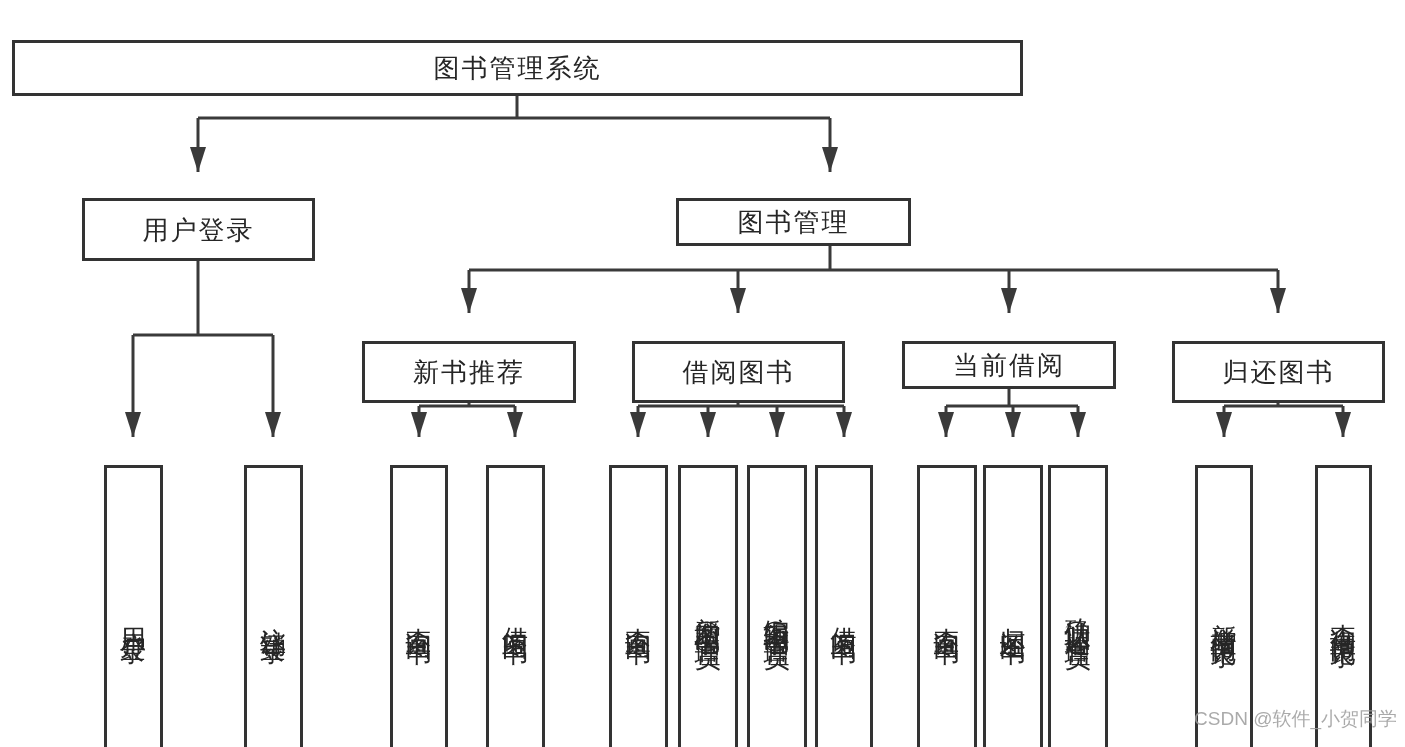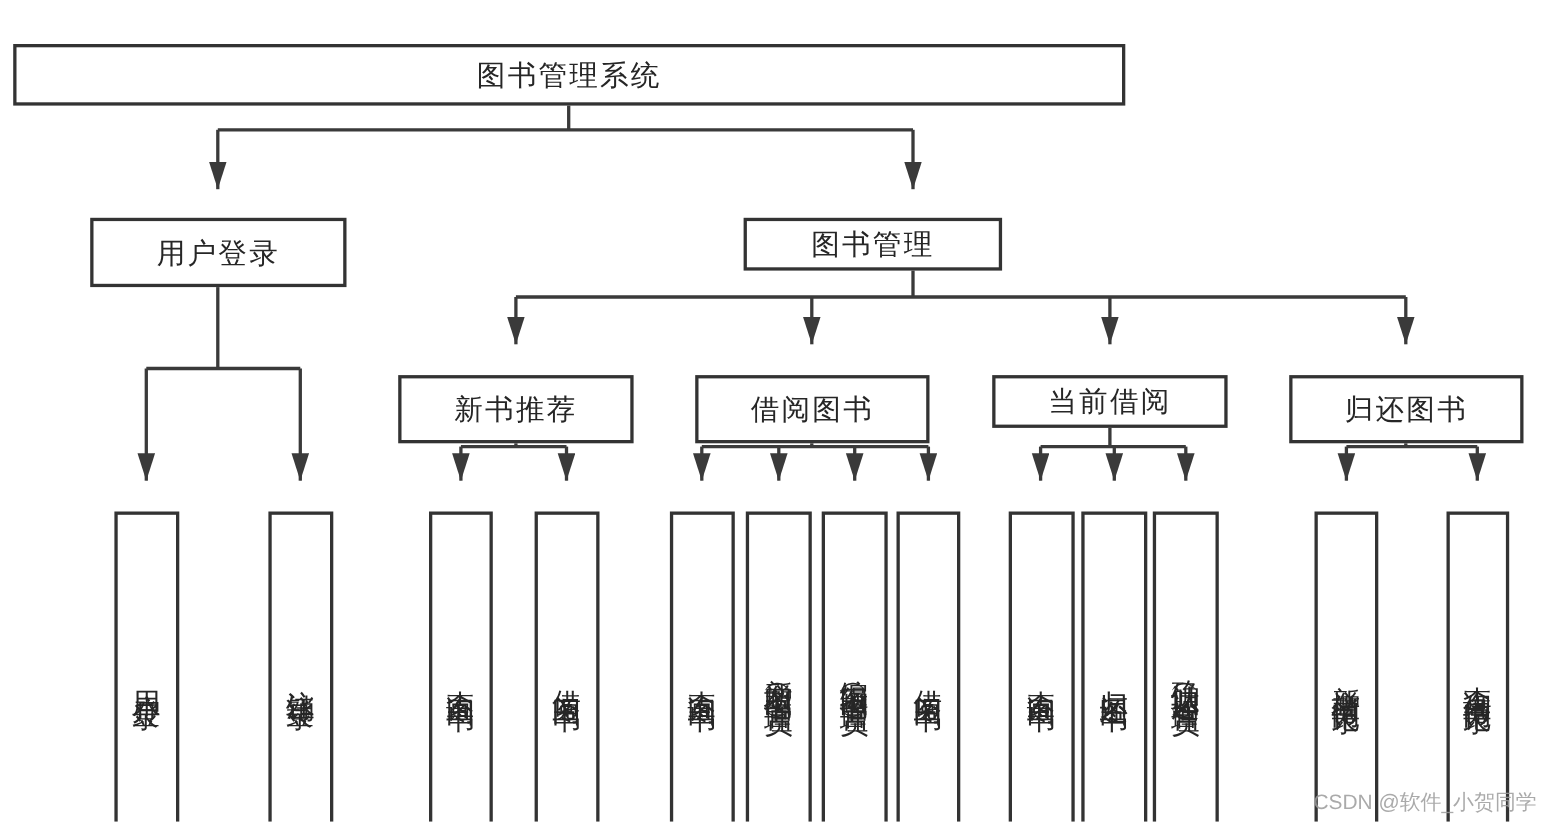--- a/index.html
+++ b/index.html
@@ -39,21 +39,21 @@
   .v-label{
     writing-mode:vertical-rl;
     text-orientation:mixed;
     font-size:26px;
     letter-spacing:4px;
     line-height:1;
     white-space:nowrap;
   }
   #watermark{
     position:absolute;
-    right:8px;bottom:5px;
+    right:8px;bottom:15px;
     font-size:19px;
     color:var(--wm);
     opacity:.85;
     z-index:2;
     white-space:nowrap;
   }
 </style>
 </head>
 <body>
 

